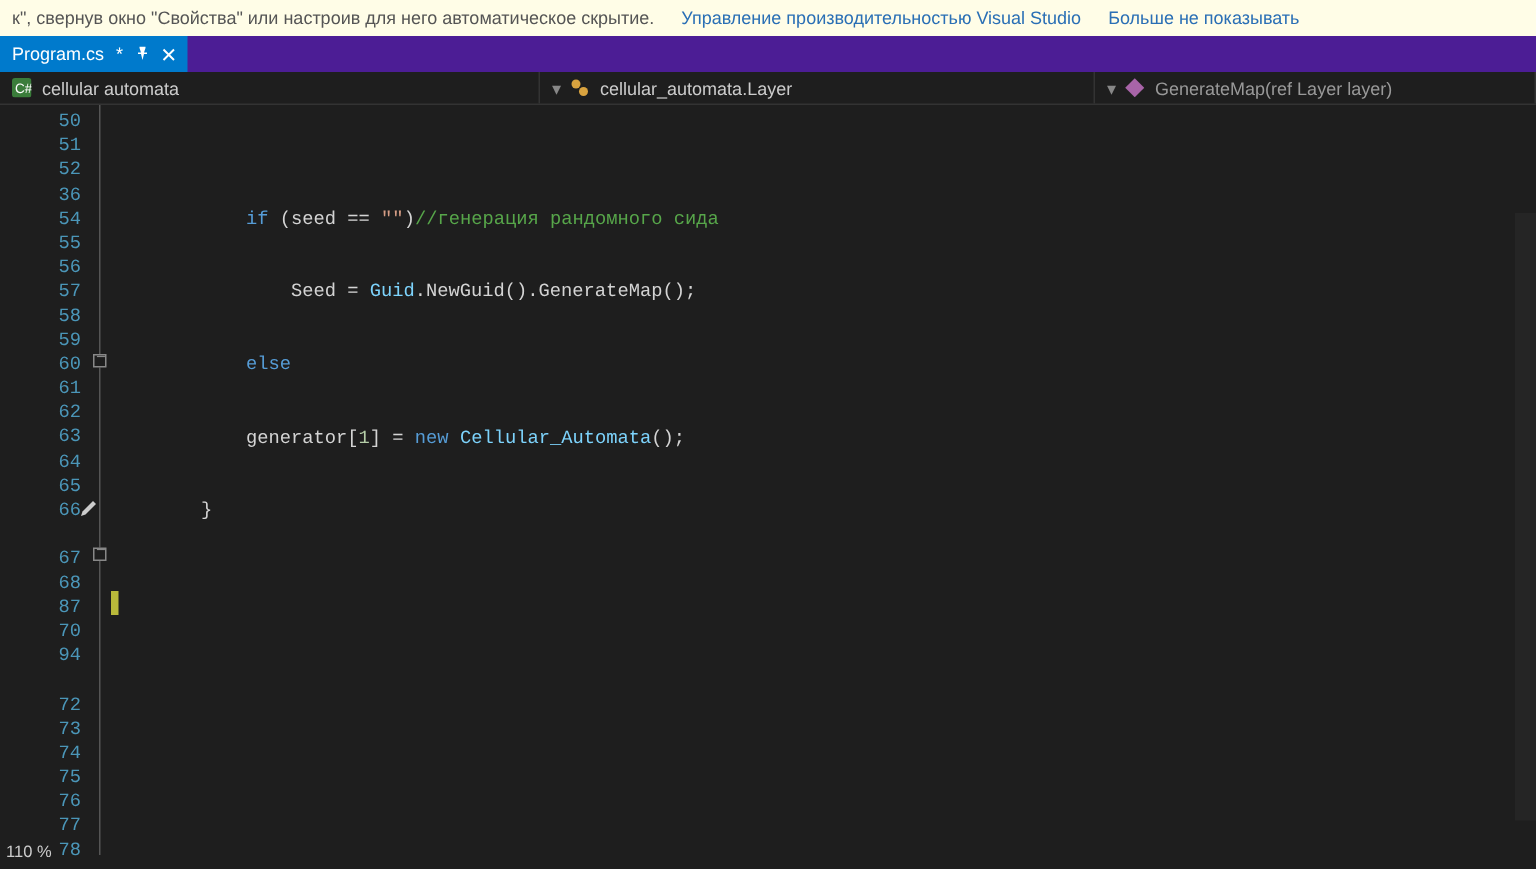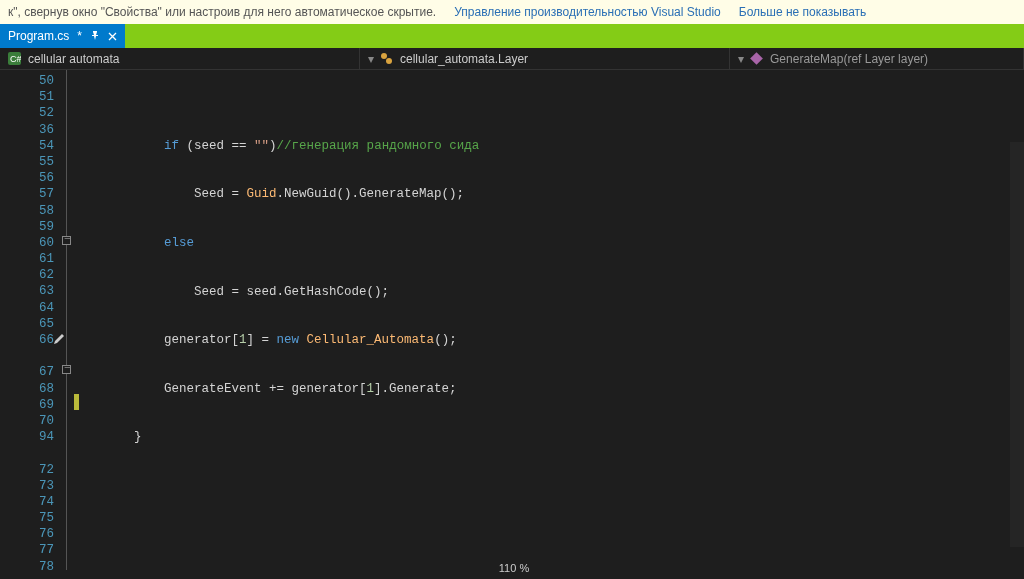--- a/index.html
+++ b/index.html
@@ -18,21 +18,21 @@
     font-family: 'Segoe UI', sans-serif;
     font-size: 12px;
     padding: 5px 8px;
     display: flex;
     align-items: center;
     gap: 18px;
   }
   .info-bar .msg { color: #555; }
   .info-bar .link { color: #2a6fb5; cursor: pointer; }
   .tab-strip {
-    background: #84cc16;
+    background: #4c1d95;
     height: 24px;
     display: flex;
     align-items: stretch;
   }
   .tab {
     background: #007acc;
     color: #fff;
     font-family: 'Segoe UI', sans-serif;
     font-size: 12px;
     padding: 3px 8px;
@@ -126,37 +126,36 @@
     width: 14px; height: 14px;
   }
   .change-bar {
     position: absolute;
     left: 0; width: 5px;
     background: #b9b93a;
   }
   .kw { color: #569cd6; }
   .str { color: #d69d85; }
   .cmt { color: #57a64a; }
-  .typ { color: #fdba74; }
+  .typ { color: #7dd3fc; }
   .num { color: #b5cea8; }
   .mth { color: #dcdcaa; }
   .scrollbar-v {
     position: absolute;
     right: 0; top: 72px; bottom: 15px;
     width: 14px;
     background: #252525;
   }
   .status-bar {
     height: 15px;
     background: #1e1e1e;
     color: #ccc;
     font-family: 'Segoe UI', sans-serif;
     font-size: 11px;
     padding-left: 4px;
-    text-align: center;
   }
 </style>
 </head>
 <body>
 
 <div class="info-bar">
   <span class="msg">к", свернув окно "Свойства" или настроив для него автоматическое скрытие.</span>
   <span class="link">Управление производительностью Visual Studio</span>
   <span class="link">Больше не показывать</span>
 </div>
@@ -226,21 +225,21 @@
     <div class="ln">60</div>
     <div class="ln">61</div>
     <div class="ln">62</div>
     <div class="ln">63</div>
     <div class="ln">64</div>
     <div class="ln">65</div>
     <div class="ln">66</div>
     <div class="ln"></div>
     <div class="ln">67</div>
     <div class="ln">68</div>
-    <div class="ln">69</div>
+    <div class="ln">87</div>
     <div class="ln">70</div>
     <div class="ln">94</div>
     <div class="ln"></div>
     <div class="ln">72</div>
     <div class="ln">73</div>
     <div class="ln">74</div>
     <div class="ln">75</div>
     <div class="ln">76</div>
     <div class="ln">77</div>
     <div class="ln">78</div>
@@ -251,23 +250,21 @@
     <div class="fold" style="top:166px;"></div>
     <div class="fold" style="top:295px;"></div>
   </div>
 
   <div class="code">
     <div class="change-bar" style="top:324px; height:16px;"></div>
 
     <div class="row">            <span class="kw">if</span> (<span>seed</span><span> == </span><span class="str">""</span>)<span class="cmt">//генерация рандомного сида</span></div>
     <div class="row">                <span>Seed = </span><span class="typ">Guid</span><span>.NewGuid().GenerateMap();</span></div>
     <div class="row">            <span class="kw">else</span></div>
-    <div class="row">                <span>Seed = seed.GetHashCode();</span></div>
     <div class="row">            <span>generator[</span><span class="num">1</span><span>] = </span><span class="kw">new</span><span> </span><span class="typ">Cellular_Automata</span><span>();</span></div>
-    <div class="row">            <span>GenerateEvent += generator[</span><span class="num">1</span><span>].Generate;</span></div>
     <div class="row">        <span>}</span></div>
     <div class="row"></div>
     <div class="row"></div>
     
     
     
     
     
     
     

